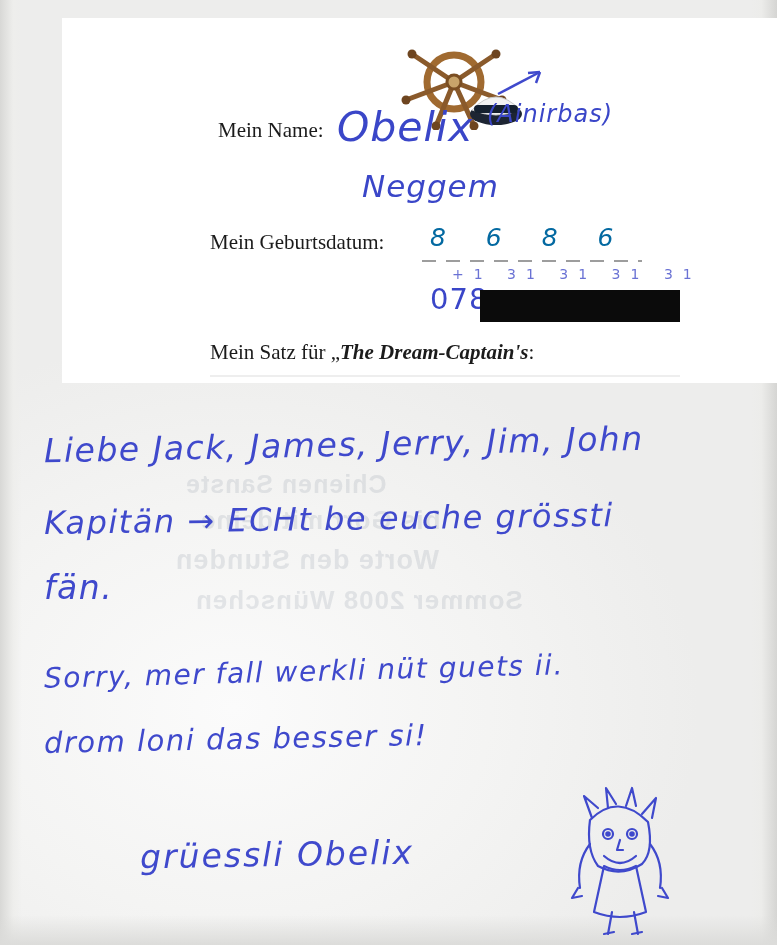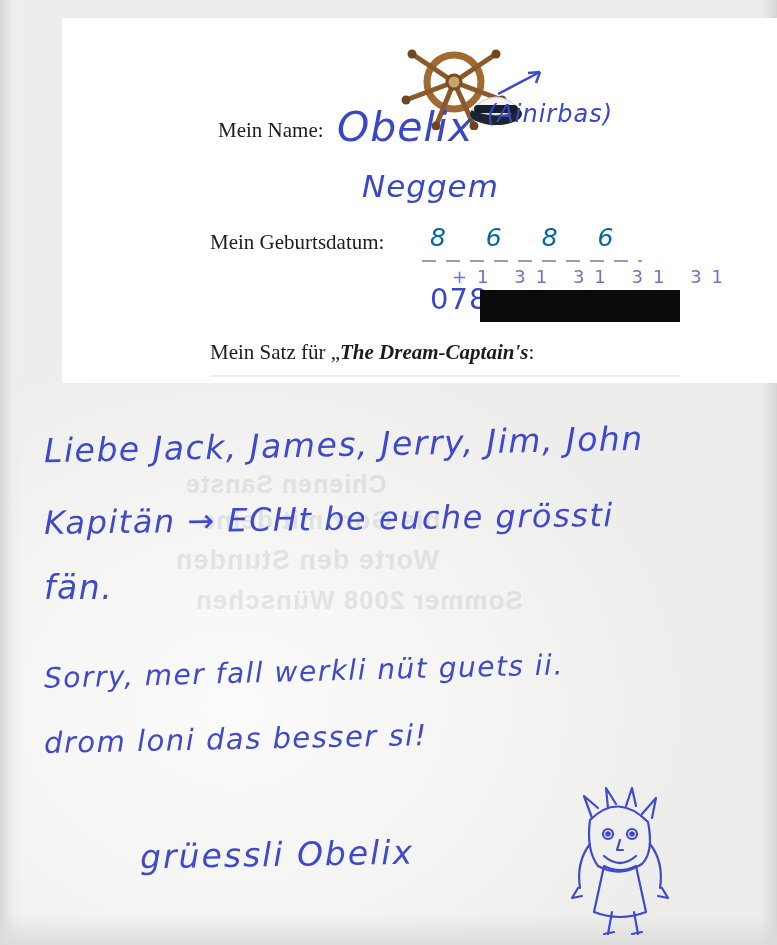--- a/index.html
+++ b/index.html
@@ -215,21 +215,21 @@
       <div class="hand cursive" style="left:425px; top:82px; font-size:24px;">(Ainirbas)</div>
 
       <div class="digits" style="left:368px; top:205px;">8  6  8 6</div>
 
       <svg style="position:absolute; left:360px; top:238px;" width="220" height="10">
         <line x1="0" y1="5" x2="220" y2="5" stroke="#7d7d7d" stroke-width="1.4" stroke-dasharray="14 10"></line>
       </svg>
 
       <div class="hand" style="left:368px; top:264px; font-size:29px;">078</div>
 
-      <div class="hand" style="left:390px; top:248px; font-size:18px; color:#6a72d4; letter-spacing:10px;">+1 31 31 31 31</div>
+      <div class="hand" style="left:390px; top:248px; font-size:14px; color:#6a72d4; letter-spacing:10px;">+1 31 31 31 31</div>
       <div id="redaction" style="left:418px; top:272px; width:200px; height:32px;"></div>
 
       <svg style="position:absolute; left:148px; top:356px;" width="470" height="4">
         <line x1="0" y1="2" x2="470" y2="2" stroke="#dddddd" stroke-width="1"></line>
       </svg>
     </div>
   </div>
 
   <div id="message">
     <div class="msg-line" style="left:44px; top:425px; font-size:33px; transform:rotate(-1.2deg);">Liebe Jack, James, Jerry, Jim, John</div>

